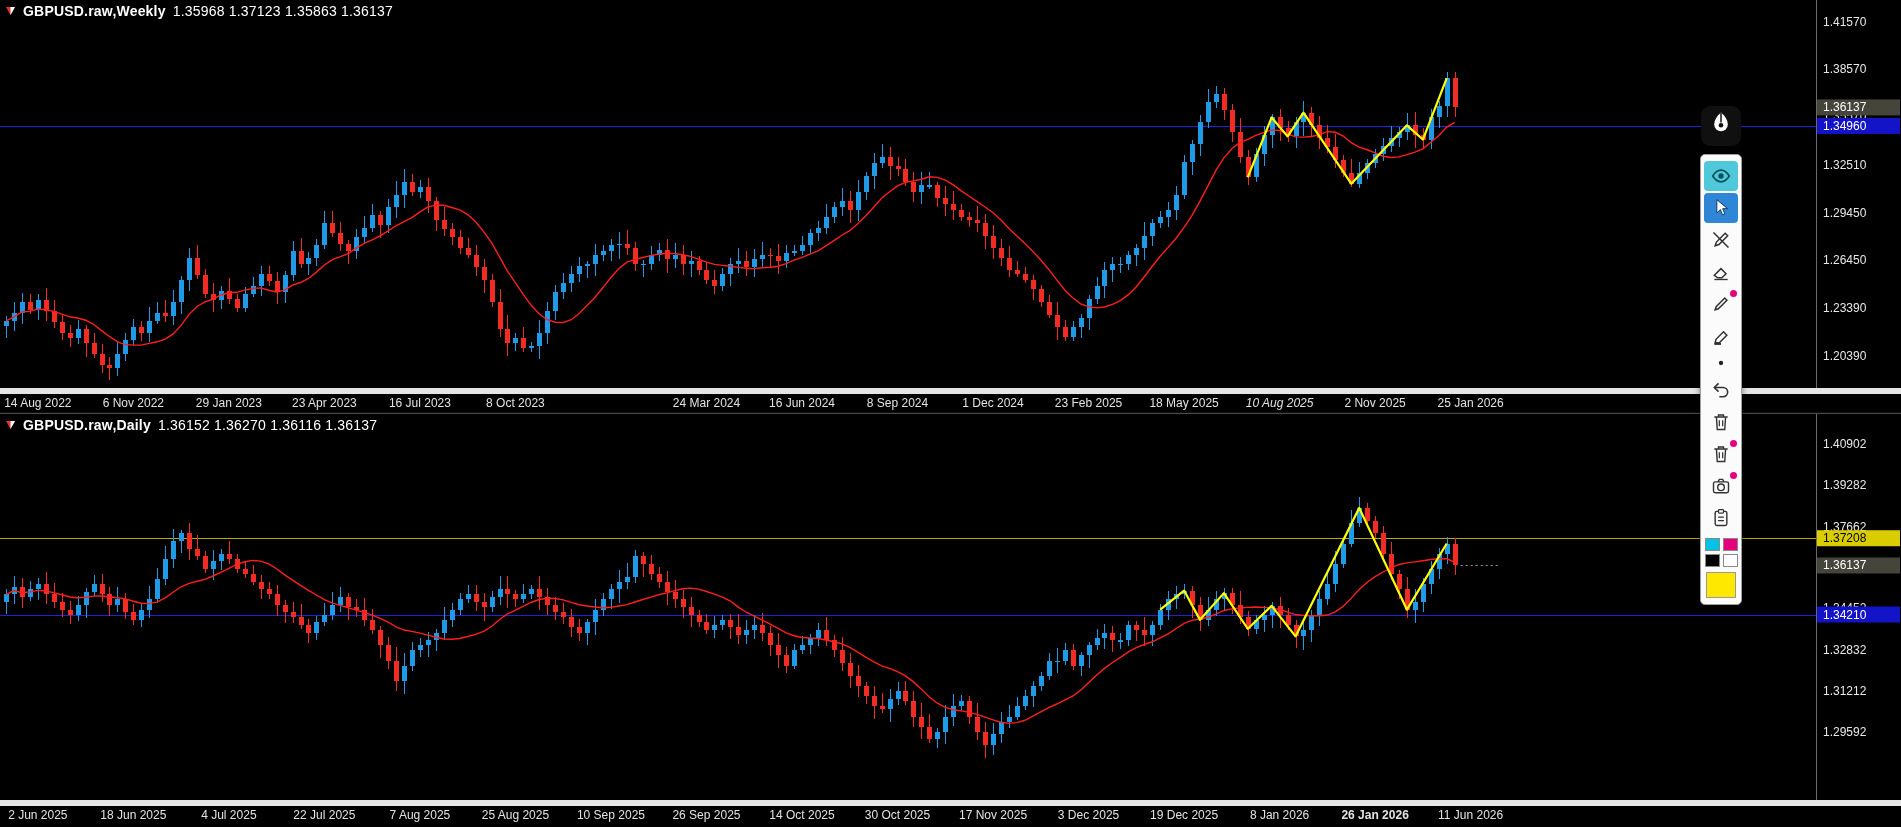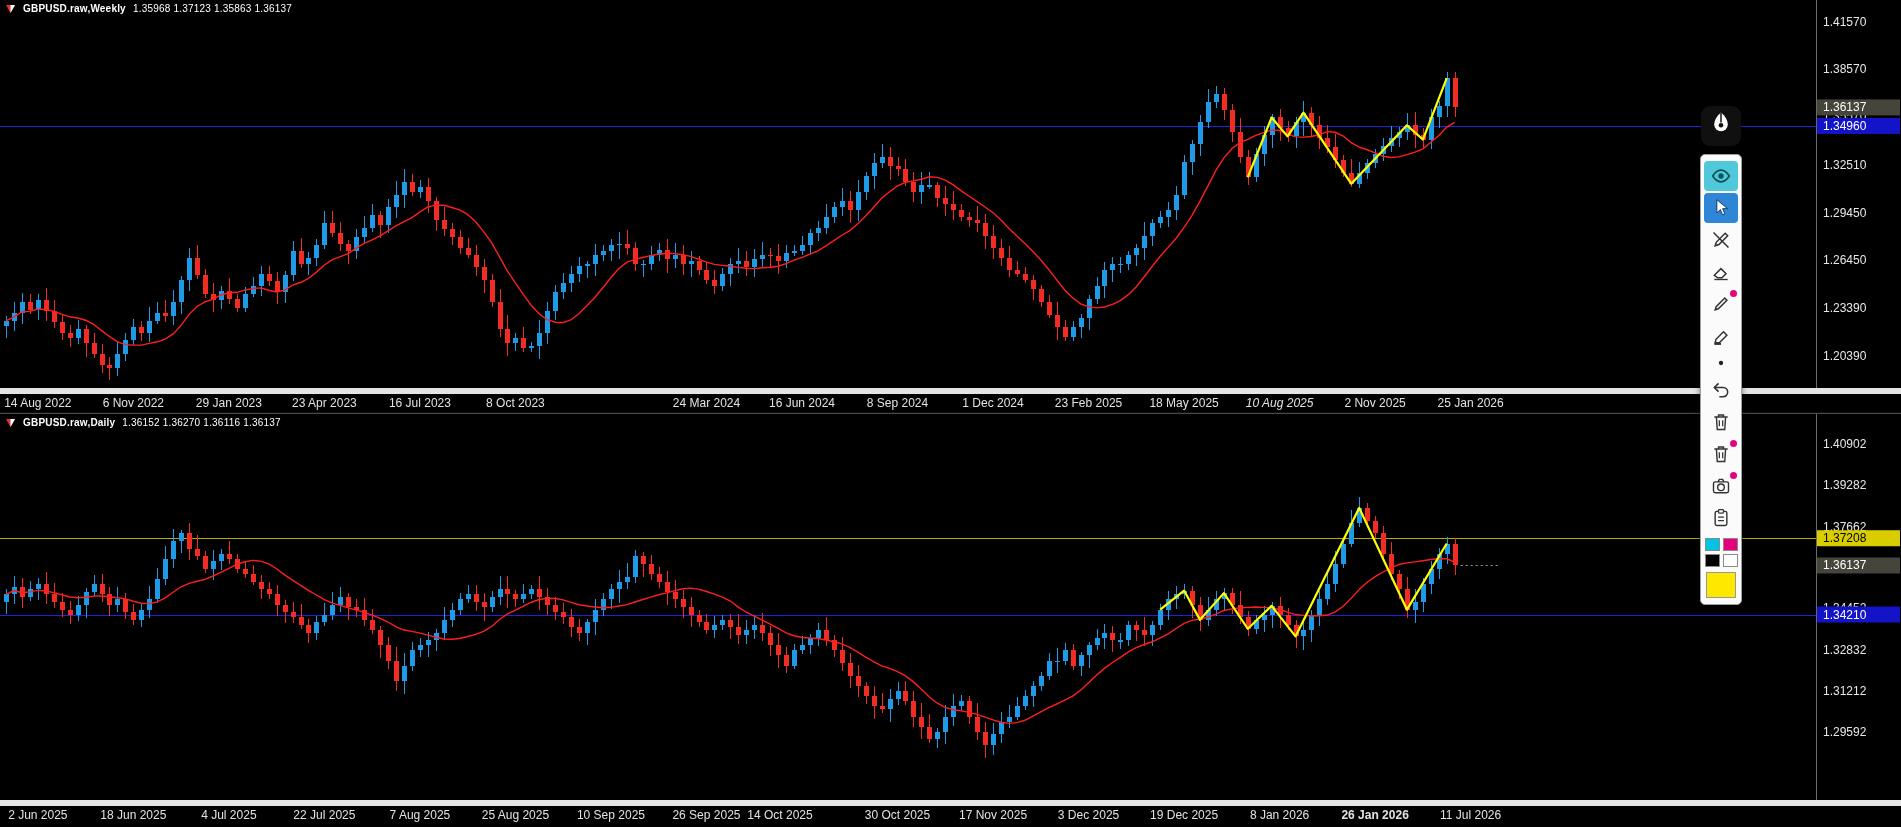--- a/index.html
+++ b/index.html
@@ -3,21 +3,21 @@
 <meta charset="utf-8">
 <style>
   html,body{margin:0;padding:0;background:#000;width:1901px;height:827px;overflow:hidden;
     font-family:"Liberation Sans",sans-serif;}
   .screen{position:relative;width:1901px;height:827px;background:#000;}
   .chart-window{position:relative;width:1901px;}
   #win-weekly{height:407px;}
   #win-daily{height:405px;}
   .chart-svg{display:block;}
   .chart-title{position:absolute;top:3px;left:5px;z-index:5;display:flex;align-items:center;gap:7px;
-    color:#fff;font-size:10px;font-weight:600;letter-spacing:.2px;pointer-events:none;}
+    color:#fff;font-size:14px;font-weight:600;letter-spacing:.2px;pointer-events:none;}
   .chart-title .ohlc{font-weight:400;}
   .date-scale{position:relative;width:1901px;height:18px;background:#000;border-top:6px solid #e5e5e5;}
   .date-scale span{position:absolute;top:2px;transform:translateX(-50%);color:#e2e2e2;font-size:12px;white-space:nowrap;}
   .splitter{height:7px;background:#101010;border-top:1px solid #4a4a4a;border-bottom:1px solid #4a4a4a;box-sizing:border-box;}
   .bottom-pad{height:8px;background:#000;}
   .price-scale-overlay{position:absolute;right:0;top:0;width:85px;background:transparent;z-index:4;}
   svg text{font-family:"Liberation Sans",sans-serif;font-size:12px;}
   
   .anno-toolbar{position:absolute;left:1700px;top:106px;width:42px;z-index:20;}
   .tb-logo{width:40px;height:40px;margin:0 auto;}
@@ -861,28 +861,28 @@
     <div class="price-scale-overlay" style="height:386px"></div>
     <div class="date-scale" id="dates-daily">
         <span style="left: 37.84px;">2 Jun 2025</span>
         <span style="left: 133.36px;">18 Jun 2025</span>
         <span style="left: 228.88px;">4 Jul 2025</span>
         <span style="left: 324.4px;">22 Jul 2025</span>
         <span style="left: 419.92px;">7 Aug 2025</span>
         <span style="left: 515.44px;">25 Aug 2025</span>
         <span style="left: 610.96px;">10 Sep 2025</span>
         <span style="left: 706.48px;">26 Sep 2025</span>
-        <span style="left: 780px; text-align: right;">14 Oct 2025</span>
+        <span style="left: 802px; text-align: right;">14 Oct 2025</span>
         <span style="left: 897.52px;">30 Oct 2025</span>
         <span style="left: 993.04px;">17 Nov 2025</span>
         <span style="left: 1088.56px;">3 Dec 2025</span>
         <span style="left: 1184.08px;">19 Dec 2025</span>
         <span style="left: 1279.6px;">8 Jan 2026</span>
         <span style="left: 1375.12px; font-weight: bold;">26 Jan 2026</span>
-        <span style="left: 1470.64px;">11 Jul 2026</span>
+        <span style="left: 1470.64px;">11 Jun 2026</span>
       </div>
   </section>
 
   <div class="bottom-pad"></div>
 
   <div class="anno-toolbar">
     <div class="tb-logo">
       <svg width="40" height="40" viewBox="0 0 40 40">
         <rect width="40" height="40" rx="9" fill="#101010"></rect>
         <path d="M20 6.5c4.2 3.6 6.8 7.8 6.8 11.9a6.8 6.8 0 1 1-13.6 0C13.2 14.3 15.8 10.1 20 6.5z" fill="#ffffff"></path>

